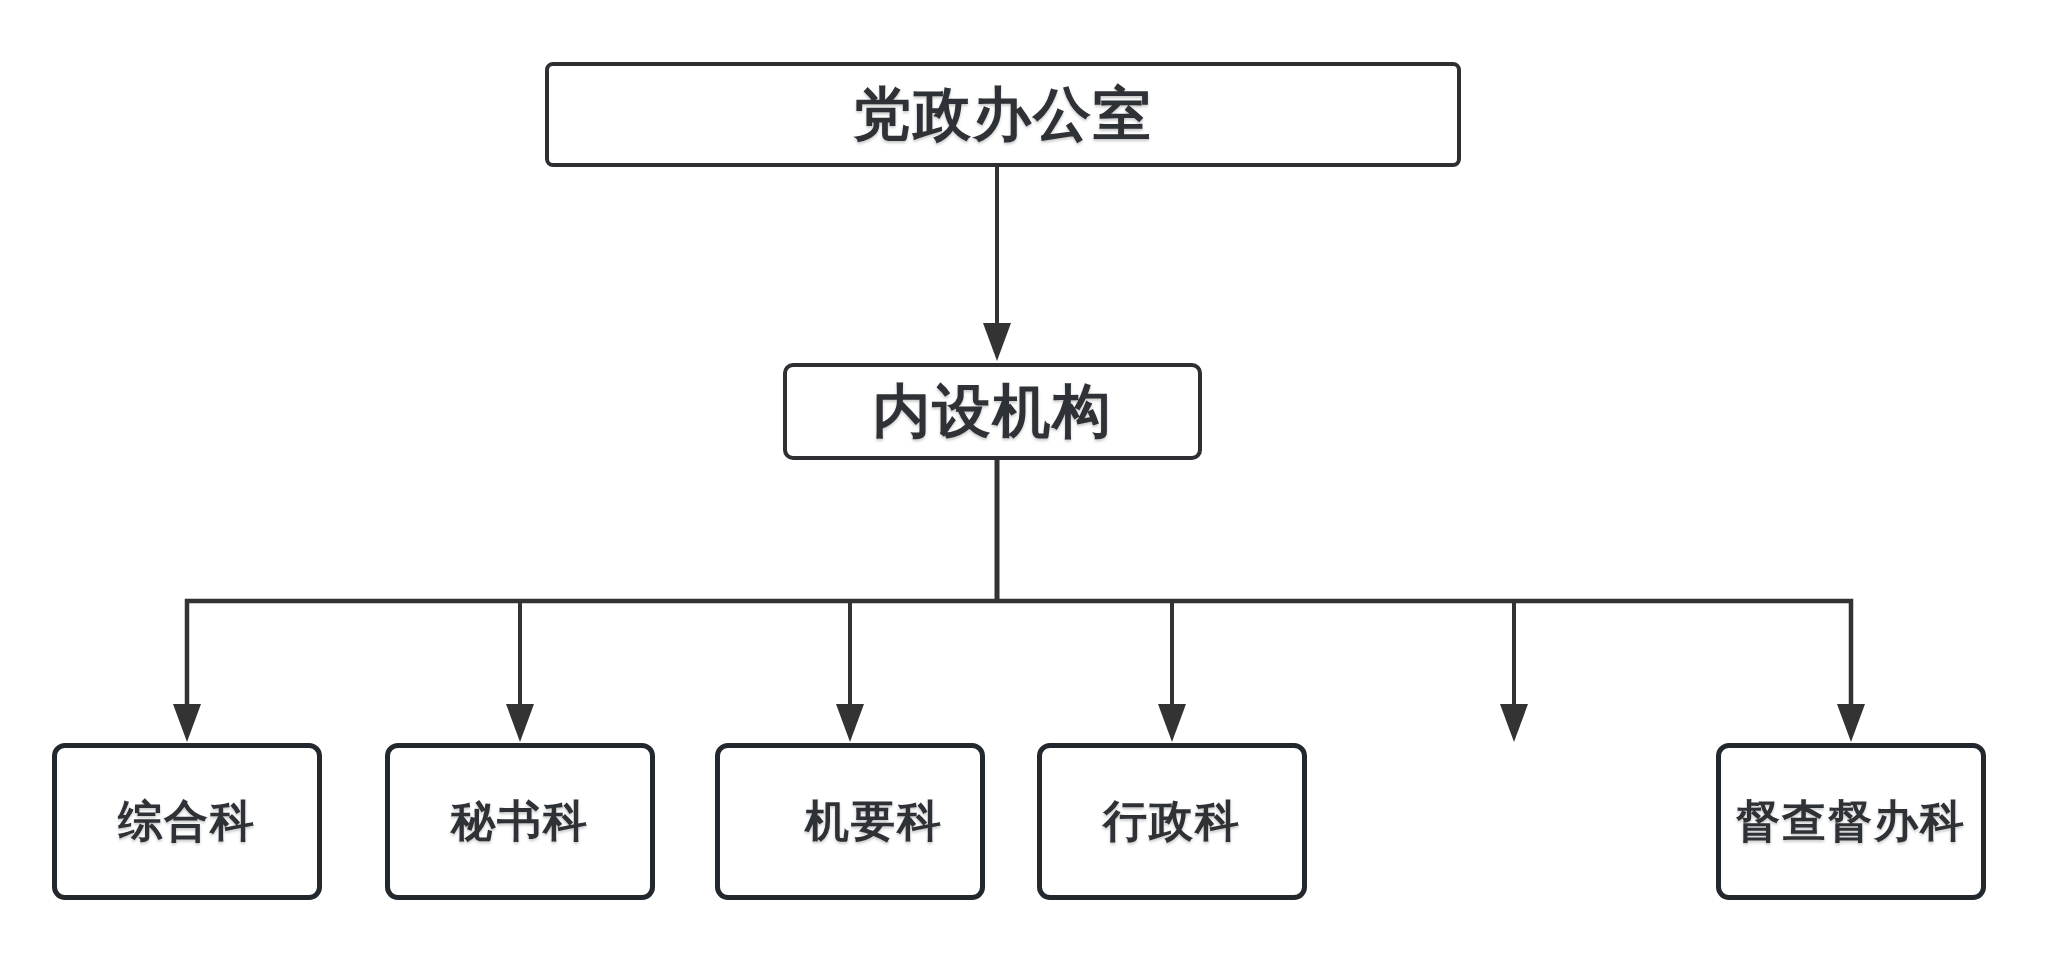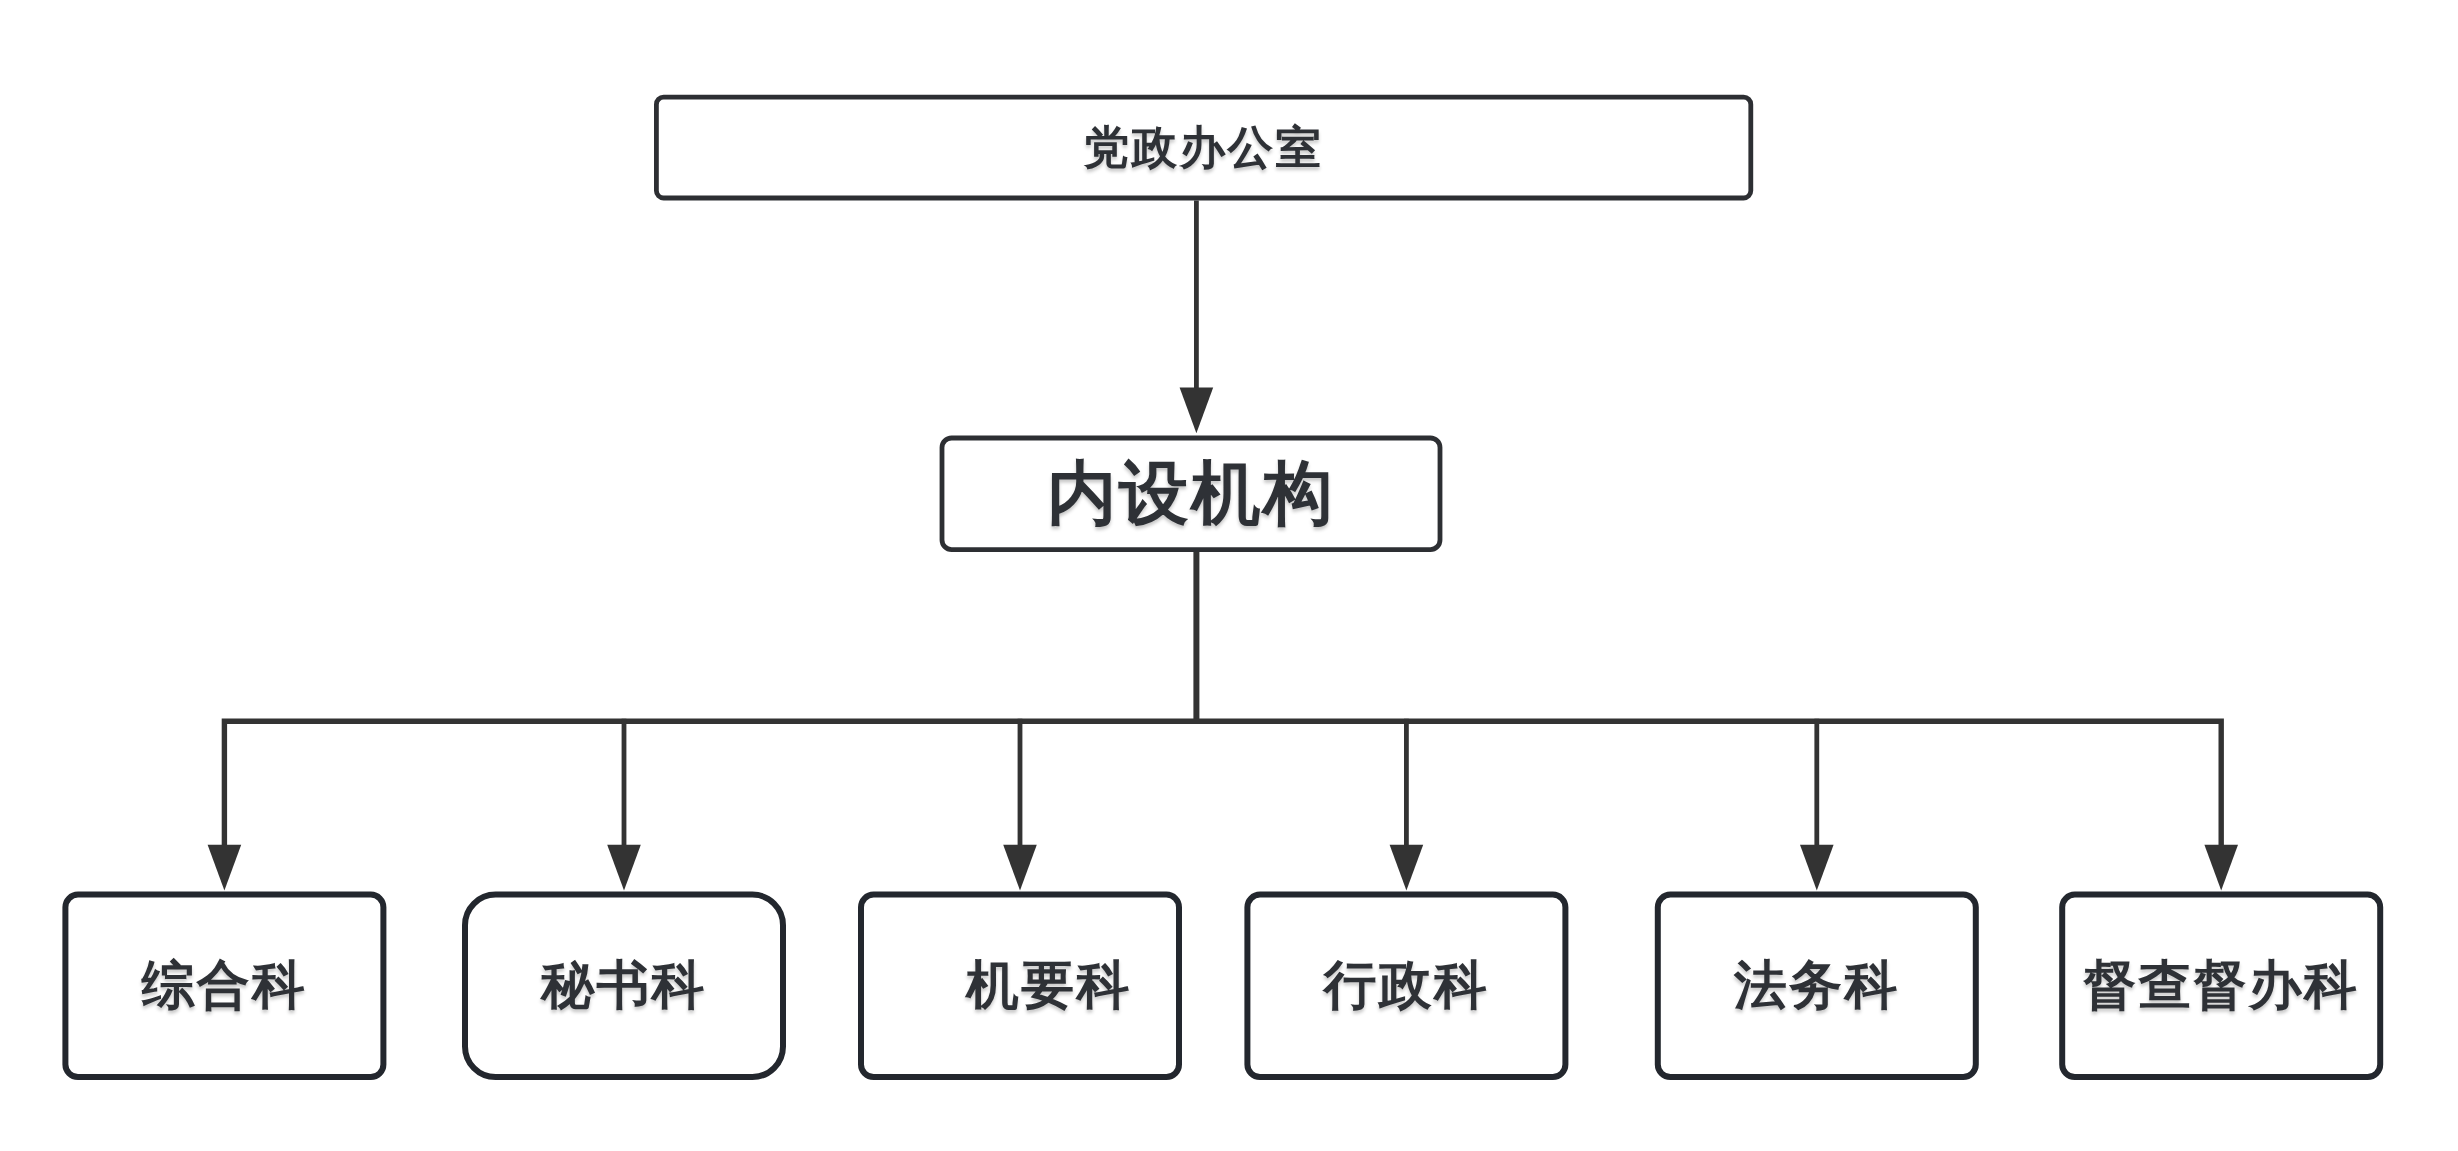--- a/index.html
+++ b/index.html
@@ -32,46 +32,46 @@
     align-items: center;
     justify-content: center;
     color: #2e3136;
     font-weight: 600;
     letter-spacing: 2px;
     text-shadow: 0 2px 3px rgba(0,0,0,0.22);
     white-space: nowrap;
   }
   .node-root {
     left: 545px;
-    top: 79px;
+    top: 62px;
     width: 916px;
-    height: 88px;
+    height: 105px;
     border-radius: 8px;
-    font-size: 38px;
+    font-size: 58px;
   }
   .node-group {
     left: 783px;
     top: 363px;
     width: 419px;
     height: 97px;
     border-radius: 10px;
     border-width: 4px;
     font-size: 58px;
   }
   .node-dept {
     top: 743px;
     width: 270px;
     height: 157px;
     border-radius: 13px;
     border-width: 5px;
     border-color: #23272e;
     font-size: 44px;
   }
   .d1 { left: 52px; }
-  .d2 { left: 385px; border-radius: 28px; }
+  .d2 { left: 385px; }
   .d3 { left: 715px; padding-left: 48px; }
   .d4 { left: 1037px; text-align: right; }
   .d5 { left: 1379px; }
   .d6 { left: 1716px; }
 </style>
 </head>
 <body>
 
 <div class="stage">
 
@@ -110,20 +110,17 @@
   </div>
   <div class="node node-dept d2">
     <span>秘书科</span>
   </div>
   <div class="node node-dept d3">
     <span>机要科</span>
   </div>
   <div class="node node-dept d4">
     <span>行政科</span>
   </div>
-  <div class="node node-dept d5">
-    <span>法务科</span>
-  </div>
   <div class="node node-dept d6">
     <span>督查督办科</span>
   </div>
 
 </div>
 
 </body></html>

